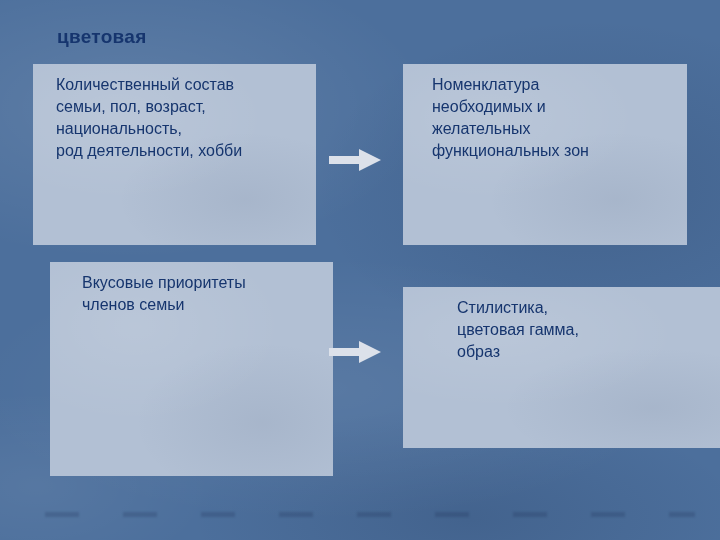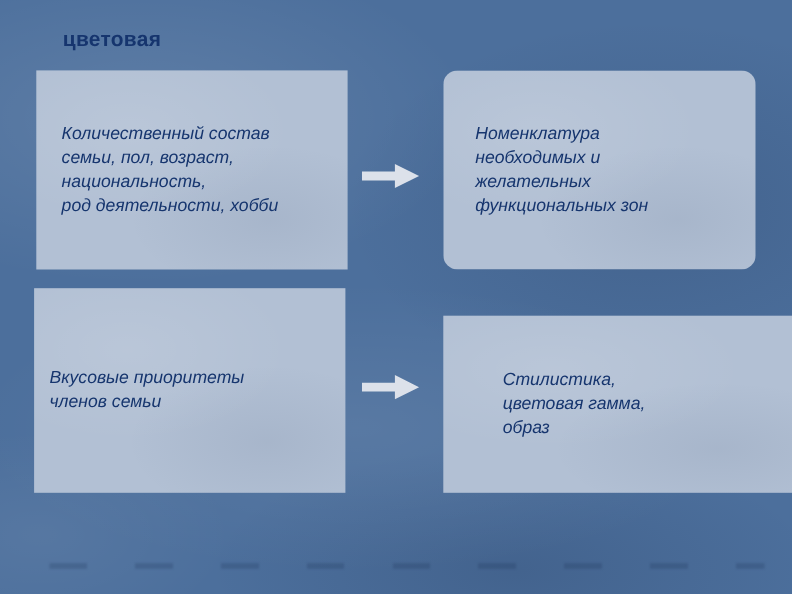--- a/index.html
+++ b/index.html
@@ -38,37 +38,36 @@
     margin: 0;
     font-size: 19px;
     font-weight: bold;
     letter-spacing: 0.3px;
     color: var(--text, #13306a);
   }
   .box {
     position: absolute;
     box-sizing: border-box;
     display: flex;
-    align-items: center;
+    align-items: flex-start;
     background: var(--box_fill, #b2c0d4);
     background-image:
       radial-gradient(ellipse 70% 60% at 30% 30%, rgba(255,255,255,0.10), transparent 75%),
       radial-gradient(ellipse 60% 50% at 75% 75%, rgba(40,60,95,0.08), transparent 75%);
-    font-style: italic;
   }
   .box-text {
     margin: 0;
     white-space: pre-line;
     color: var(--text, #16356e);
     font-size: 16px;
     line-height: 22px;
   }
   .box1 { left: 33px;  top: 64px;  width: 283px; height: 181px; padding: 10px 12px 10px 23px; }
-  .box2 { left: 403px; top: 64px;  width: 284px; height: 181px; padding: 10px 12px 10px 29px; border-radius: 13px; }
-  .box3 { left: 31px;  top: 262px; width: 283px; height: 186px; padding: 10px 12px 10px 14px; }
+  .box2 { left: 403px; top: 64px;  width: 284px; height: 181px; padding: 10px 12px 10px 29px; }
+  .box3 { left: 50px;  top: 262px; width: 283px; height: 214px; padding: 10px 12px 10px 32px; }
   .box4 { left: 403px; top: 287px; width: 333px; height: 161px; padding: 10px 12px 10px 54px; }
   .arrow {
     position: absolute;
     width: 52px;
     height: 24px;
     fill: var(--arrow, #dce1ea);
   }
   .arrow1 { left: 329px; top: 148px; }
   .arrow2 { left: 329px; top: 340px; }
 </style>

